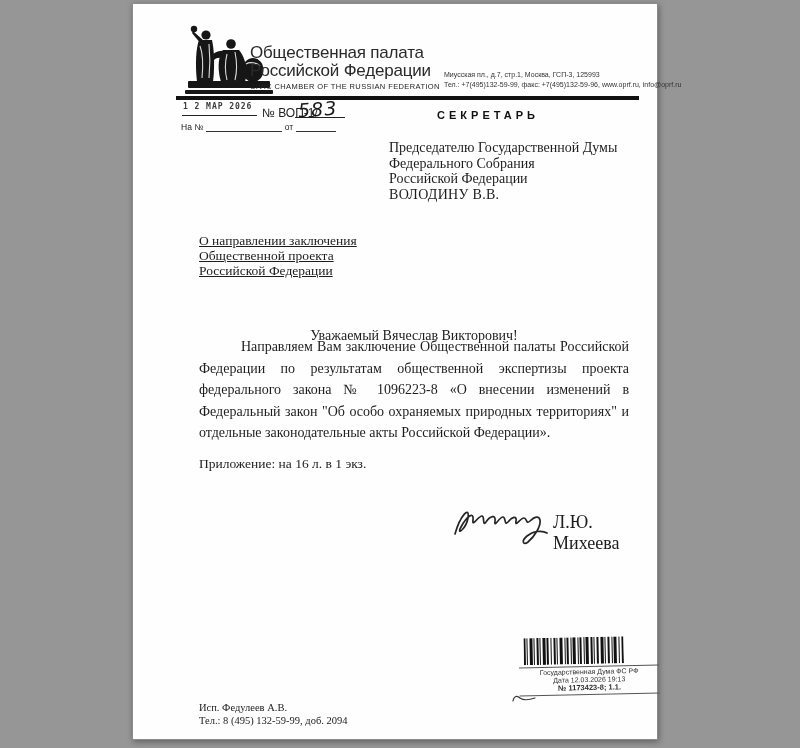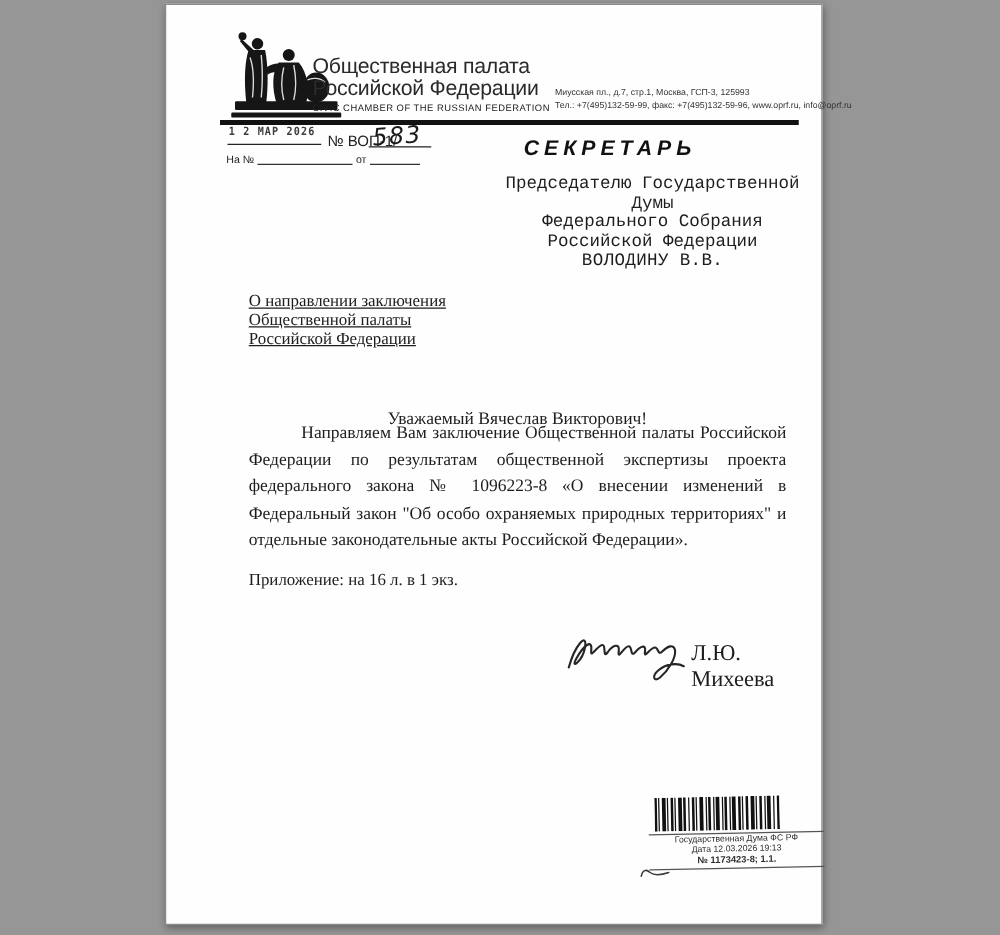--- a/index.html
+++ b/index.html
@@ -32,26 +32,26 @@
   .num-label { left: 129px; top: 102px; font-family: "Liberation Sans", sans-serif; font-size: 12px; color: #222; }
   .num-hand { left: 165px; top: 94px; font-family: "DejaVu Sans", sans-serif; font-style: italic;
     font-size: 19px; color: #1a1a1a; transform: rotate(-4deg); letter-spacing: 1px; }
   .num-line { left: 162px; top: 113px; width: 50px; border-bottom: 1.2px solid #222; }
   .na-row { left: 48px; top: 118px; font-family: "Liberation Sans", sans-serif; font-size: 8.5px; color: #222; }
   .u-line { display: inline-block; border-bottom: 1px solid #333; height: 8px; vertical-align: bottom; }
   .u1 { width: 76px; margin-left: 3px; }
   .u2 { width: 40px; margin-left: 3px; }
 
   .secretary { left: 240px; top: 105px; width: 230px; text-align: center;
-    font-family: "Liberation Sans", sans-serif; font-size: 17px; font-weight: bold;
-    letter-spacing: 4px; color: #111; font-style: italic; }
-
-  
-  .addressee { left: 256px; top: 136px; width: 266px; text-align: center;
-    font-size: 14px; line-height: 15.5px; color: #1d1d1d; font-family: Liberation Mono, monospace; }
+    font-family: "Liberation Sans", sans-serif; font-size: 11px; font-weight: bold;
+    letter-spacing: 4px; color: #111; }
+
+  
+  .addressee { left: 256px; top: 136px; width: 266px; text-align: left;
+    font-size: 14px; line-height: 15.5px; color: #1d1d1d; }
   .addressee .name { letter-spacing: 0.3px; }
 
   
   .subject { left: 66px; top: 229px; font-size: 13.5px; line-height: 15px; color: #1d1d1d; text-decoration: underline; }
 
   
   .salutation { left: 66px; top: 324px; width: 430px; text-align: center; font-size: 14px; color: #1d1d1d; }
   .body-par { left: 66px; top: 332px; width: 430px; font-size: 14px; line-height: 21.6px;
     text-align: justify; text-align-last: left; text-indent: 42px; color: #1d1d1d; }
   .attachment { left: 66px; top: 452px; font-size: 13.5px; color: #1d1d1d; }
@@ -127,21 +127,21 @@
 
     <div class="abs addressee">
       <div>Председателю Государственной Думы</div>
       <div>Федерального Собрания</div>
       <div>Российской Федерации</div>
       <div class="name">ВОЛОДИНУ В.В.</div>
     </div>
 
     <div class="abs subject">
       <div>О направлении заключения</div>
-      <div>Общественной палаты</div>
+      <div>Общественной проекта</div>
       <div>Российской Федерации</div>
     </div>
 
     <div class="abs salutation">Уважаемый Вячеслав Викторович!</div>
     <div class="abs body-par">Направляем Вам заключение Общественной палаты Российской Федерации по результатам общественной экспертизы проекта федерального закона № 1096223-8 «О внесении изменений в Федеральный закон "Об особо охраняемых природных территориях" и отдельные законодательные акты Российской Федерации».</div>
     <div class="abs attachment">Приложение: на 16 л. в 1 экз.</div>
 
     <svg class="abs sign-svg" viewBox="0 0 100 56">
       <path d="M4,40 C9,22 19,11 17,24 C15,35 5,42 10,33 C16,22 23,17 22,26 C21,34 27,22 31,22 C34,22 31,33 35,28 C39,22 45,20 44,27 C43,35 48,23 52,23 C55,23 53,32 57,28 C61,23 66,21 65,27 C64,34 69,24 73,24 C76,24 75,31 79,27 C83,23 88,21 89,26 C90,32 84,42 77,48 C72,52 70,47 76,42 C82,37 91,36 96,39" fill="none" stroke="#262626" stroke-width="1.7" stroke-linecap="round"></path>
     </svg>
@@ -185,15 +185,19 @@
       <div class="duma-text">
         <div>Государственная Дума ФС РФ</div>
         <div>Дата 12.03.2026 19:13</div>
         <div class="b">№ 1173423-8; 1.1.</div>
       </div>
     </div>
     <svg class="abs check-svg" viewBox="0 0 26 13">
       <path d="M2,9 C3,4 6,3 9,6 C13,9 18,8 24,6" fill="none" stroke="#3a3a3a" stroke-width="1.2" stroke-linecap="round"></path>
     </svg>
 
+    <div class="abs footer">
+      <div>Исп. Федулеев А.В.</div>
+      <div>Тел.: 8 (495) 132-59-99, доб. 2094</div>
+    </div>
 
   </div>
 </div>
 
 </body></html>

